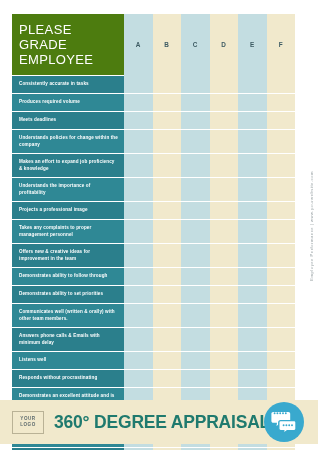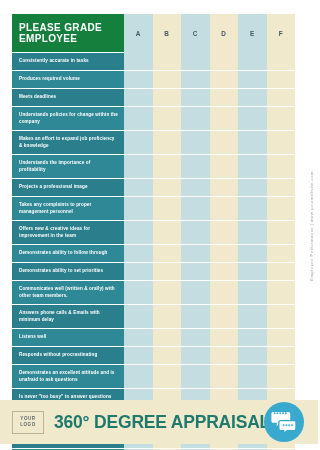--- a/index.html
+++ b/index.html
@@ -55,24 +55,24 @@
     width: 100%;
     border-collapse: collapse;
     table-layout: fixed;
   }
 
   .grid col.c-label { width: 112px; }
   .grid col.c-grade { width: 28.5px; }
 
   
   .hdr-label {
-    background: #15803d;
+    background: #4d7c0f;
     color: #ffffff;
-    font-size: 10px;
-    font-weight: bold;
+    font-size: 13px;
+    font-weight: normal;
     letter-spacing: 0.35px;
     padding: 8px 6px 8px 7px;
     vertical-align: middle;
     text-align: left;
     border-bottom: 1px solid #ffffff;
     height: 22px;
     box-sizing: border-box;
   }
   .hdr-grade {
     font-size: 6.4px;

